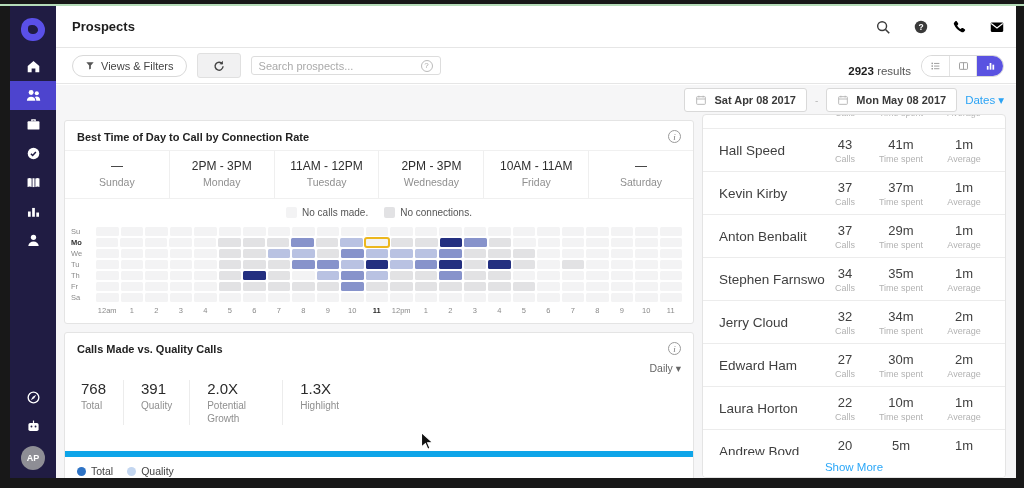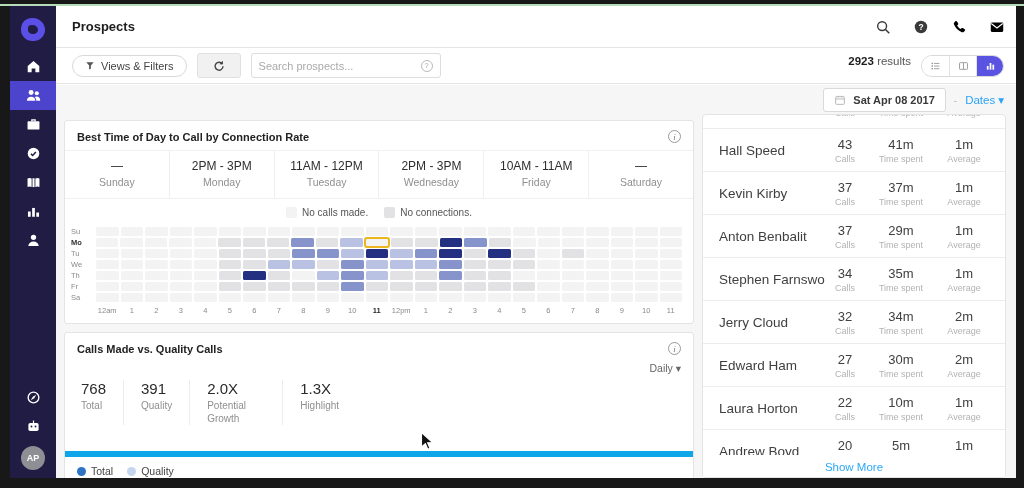--- a/index.html
+++ b/index.html
@@ -36,25 +36,25 @@
   .prospect-btn { margin-left:10px; height:42px; background:#5a52e1; color:#fff; display:flex; align-items:center; cursor:pointer; }
   .prospect-label { font-size:12px; font-weight:bold; padding:0 24px; }
   .bolt-seg { width:40px; height:42px; border-left:1px solid rgba(255,255,255,.25); display:flex; align-items:center; justify-content:center; }
   .bolt-seg svg { width:13px; height:15px; fill:#cfcdf6; }
 
   .toolbar { height:36px; border-bottom:1px solid #e6e6e6; display:flex; align-items:center; padding:0 12px 0 16px; }
   .vf-pill { display:flex; align-items:center; gap:6px; border:1px solid #d9d9d9; border-radius:14px; padding:4px 12px; font-size:11px; color:#444; cursor:pointer; background:#fff; }
   .vf-pill svg { width:10px; height:11px; fill:#555; }
   .refresh-btn { margin-left:10px; width:44px; height:25px; background:#f1f1f2; border:1px solid #e0e0e0; border-radius:3px; display:flex; align-items:center; justify-content:center; cursor:pointer; color:#444; }
   .refresh-btn svg { width:13px; height:13px; }
-  .search-box { margin-left:10px; width:190px; height:25px; border:1px solid #ddd; border-radius:3px; background:#fff; display:flex; align-items:center; padding:0 7px; }
+  .search-box { margin-left:10px; width:190px; height:19px; border:1px solid #ddd; border-radius:3px; background:#fff; display:flex; align-items:center; padding:0 7px; }
   .search-box input { border:0; outline:0; flex:1; font-size:11px; color:#555; font-family:"Liberation Sans",sans-serif; background:transparent; }
   .search-box input::placeholder { color:#aaa; }
   .q-circle { width:12px; height:12px; border:1px solid #bbb; border-radius:50%; color:#aaa; font-size:8px; display:flex; align-items:center; justify-content:center; }
-  .toolbar-right { margin-left:auto; display:flex; align-items:flex-start; gap:10px; }
+  .toolbar-right { margin-left:auto; display:flex; align-items:flex-end; gap:10px; }
   .results { font-size:11.5px; color:#555; }
   .results b { color:#1d1d1d; }
   .seg { display:flex; border:1px solid #d9d9d9; border-radius:13px; overflow:hidden; height:22px; }
   .seg-btn { width:27px; display:flex; align-items:center; justify-content:center; background:#fff; color:#9a9a9a; cursor:pointer; border-left:1px solid #e3e3e3; }
   .seg-btn:first-child { border-left:0; }
   .seg-btn svg { width:13px; height:12px; }
   .seg-btn.active { background:#5a52e1; color:#fff; }
 
   .content { position:absolute; left:0; right:0; top:79px; bottom:0; background:#f6f6f7; }
 
@@ -305,20 +305,27 @@
 
       <div class="dates-row">
         <div class="date-input">
           <svg viewBox="0 0 18 18">
               <rect x="2.5" y="4" width="13" height="11.5" rx="1"></rect>
               <path d="M2.5 7.5h13M5.8 2.6v2.6M12.2 2.6v2.6"></path>
             </svg>
           <span>Sat Apr 08 2017</span>
         </div>
         <span class="range-sep">-</span>
+        <div class="date-input">
+          <svg viewBox="0 0 18 18">
+              <rect x="2.5" y="4" width="13" height="11.5" rx="1"></rect>
+              <path d="M2.5 7.5h13M5.8 2.6v2.6M12.2 2.6v2.6"></path>
+            </svg>
+          <span>Mon May 08 2017</span>
+        </div>
         <div class="dates-link">
           <span>Dates</span>
           <span>▾</span>
         </div>
       </div>
 
       <div class="left-col">
 
         <div class="panel">
           <div class="panel-title-row">
@@ -411,20 +418,47 @@
                   <div class="hm-cell" style="background: rgb(226, 226, 228);"></div>
                   <div class="hm-cell" style="background: rgb(243, 243, 244);"></div>
                   <div class="hm-cell" style="background: rgb(243, 243, 244);"></div>
                   <div class="hm-cell" style="background: rgb(243, 243, 244);"></div>
                   <div class="hm-cell" style="background: rgb(243, 243, 244);"></div>
                   <div class="hm-cell" style="background: rgb(243, 243, 244);"></div>
                   <div class="hm-cell" style="background: rgb(243, 243, 244);"></div>
                   <div class="hm-cell" style="background: rgb(243, 243, 244);"></div>
                 </div>
                 <div class="hm-row">
+                  <div class="hm-label">We</div>
+                  <div class="hm-cell" style="background: rgb(243, 243, 244);"></div>
+                  <div class="hm-cell" style="background: rgb(243, 243, 244);"></div>
+                  <div class="hm-cell" style="background: rgb(243, 243, 244);"></div>
+                  <div class="hm-cell" style="background: rgb(243, 243, 244);"></div>
+                  <div class="hm-cell" style="background: rgb(243, 243, 244);"></div>
+                  <div class="hm-cell" style="background: rgb(226, 226, 228);"></div>
+                  <div class="hm-cell" style="background: rgb(226, 226, 228);"></div>
+                  <div class="hm-cell" style="background: rgb(185, 194, 226);"></div>
+                  <div class="hm-cell" style="background: rgb(185, 194, 226);"></div>
+                  <div class="hm-cell" style="background: rgb(226, 226, 228);"></div>
+                  <div class="hm-cell" style="background: rgb(135, 147, 203);"></div>
+                  <div class="hm-cell" style="background: rgb(185, 194, 226);"></div>
+                  <div class="hm-cell" style="background: rgb(185, 194, 226);"></div>
+                  <div class="hm-cell" style="background: rgb(185, 194, 226);"></div>
+                  <div class="hm-cell" style="background: rgb(135, 147, 203);"></div>
+                  <div class="hm-cell" style="background: rgb(226, 226, 228);"></div>
+                  <div class="hm-cell" style="background: rgb(226, 226, 228);"></div>
+                  <div class="hm-cell" style="background: rgb(226, 226, 228);"></div>
+                  <div class="hm-cell" style="background: rgb(243, 243, 244);"></div>
+                  <div class="hm-cell" style="background: rgb(243, 243, 244);"></div>
+                  <div class="hm-cell" style="background: rgb(243, 243, 244);"></div>
+                  <div class="hm-cell" style="background: rgb(243, 243, 244);"></div>
+                  <div class="hm-cell" style="background: rgb(243, 243, 244);"></div>
+                  <div class="hm-cell" style="background: rgb(243, 243, 244);"></div>
+                </div>
+                <div class="hm-row">
                   <div class="hm-label">Tu</div>
                   <div class="hm-cell" style="background: rgb(243, 243, 244);"></div>
                   <div class="hm-cell" style="background: rgb(243, 243, 244);"></div>
                   <div class="hm-cell" style="background: rgb(243, 243, 244);"></div>
                   <div class="hm-cell" style="background: rgb(243, 243, 244);"></div>
                   <div class="hm-cell" style="background: rgb(243, 243, 244);"></div>
                   <div class="hm-cell" style="background: rgb(226, 226, 228);"></div>
                   <div class="hm-cell" style="background: rgb(226, 226, 228);"></div>
                   <div class="hm-cell" style="background: rgb(226, 226, 228);"></div>
                   <div class="hm-cell" style="background: rgb(135, 147, 203);"></div>
@@ -432,47 +466,20 @@
                   <div class="hm-cell" style="background: rgb(185, 194, 226);"></div>
                   <div class="hm-cell" style="background: rgb(35, 47, 128);"></div>
                   <div class="hm-cell" style="background: rgb(185, 194, 226);"></div>
                   <div class="hm-cell" style="background: rgb(135, 147, 203);"></div>
                   <div class="hm-cell" style="background: rgb(35, 47, 128);"></div>
                   <div class="hm-cell" style="background: rgb(226, 226, 228);"></div>
                   <div class="hm-cell" style="background: rgb(35, 47, 128);"></div>
                   <div class="hm-cell" style="background: rgb(226, 226, 228);"></div>
                   <div class="hm-cell" style="background: rgb(243, 243, 244);"></div>
                   <div class="hm-cell" style="background: rgb(226, 226, 228);"></div>
-                  <div class="hm-cell" style="background: rgb(243, 243, 244);"></div>
-                  <div class="hm-cell" style="background: rgb(243, 243, 244);"></div>
-                  <div class="hm-cell" style="background: rgb(243, 243, 244);"></div>
-                  <div class="hm-cell" style="background: rgb(243, 243, 244);"></div>
-                </div>
-                <div class="hm-row">
-                  <div class="hm-label">We</div>
-                  <div class="hm-cell" style="background: rgb(243, 243, 244);"></div>
-                  <div class="hm-cell" style="background: rgb(243, 243, 244);"></div>
-                  <div class="hm-cell" style="background: rgb(243, 243, 244);"></div>
-                  <div class="hm-cell" style="background: rgb(243, 243, 244);"></div>
-                  <div class="hm-cell" style="background: rgb(243, 243, 244);"></div>
-                  <div class="hm-cell" style="background: rgb(226, 226, 228);"></div>
-                  <div class="hm-cell" style="background: rgb(226, 226, 228);"></div>
-                  <div class="hm-cell" style="background: rgb(185, 194, 226);"></div>
-                  <div class="hm-cell" style="background: rgb(185, 194, 226);"></div>
-                  <div class="hm-cell" style="background: rgb(226, 226, 228);"></div>
-                  <div class="hm-cell" style="background: rgb(135, 147, 203);"></div>
-                  <div class="hm-cell" style="background: rgb(185, 194, 226);"></div>
-                  <div class="hm-cell" style="background: rgb(185, 194, 226);"></div>
-                  <div class="hm-cell" style="background: rgb(185, 194, 226);"></div>
-                  <div class="hm-cell" style="background: rgb(135, 147, 203);"></div>
-                  <div class="hm-cell" style="background: rgb(226, 226, 228);"></div>
-                  <div class="hm-cell" style="background: rgb(226, 226, 228);"></div>
-                  <div class="hm-cell" style="background: rgb(226, 226, 228);"></div>
-                  <div class="hm-cell" style="background: rgb(243, 243, 244);"></div>
-                  <div class="hm-cell" style="background: rgb(243, 243, 244);"></div>
                   <div class="hm-cell" style="background: rgb(243, 243, 244);"></div>
                   <div class="hm-cell" style="background: rgb(243, 243, 244);"></div>
                   <div class="hm-cell" style="background: rgb(243, 243, 244);"></div>
                   <div class="hm-cell" style="background: rgb(243, 243, 244);"></div>
                 </div>
                 <div class="hm-row">
                   <div class="hm-label">Th</div>
                   <div class="hm-cell" style="background: rgb(243, 243, 244);"></div>
                   <div class="hm-cell" style="background: rgb(243, 243, 244);"></div>
                   <div class="hm-cell" style="background: rgb(243, 243, 244);"></div>

